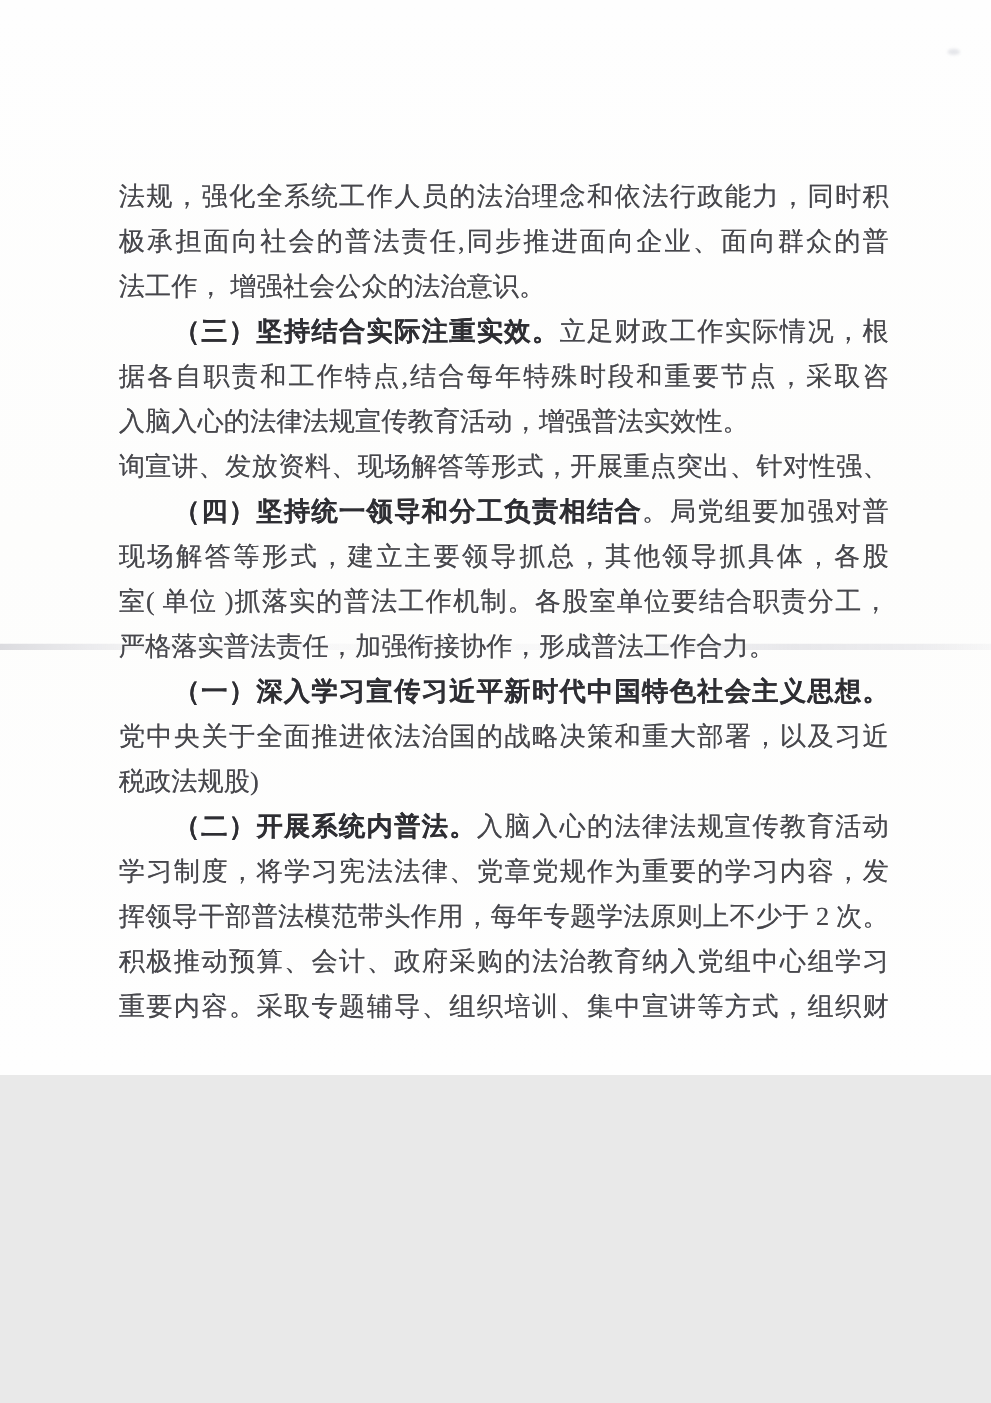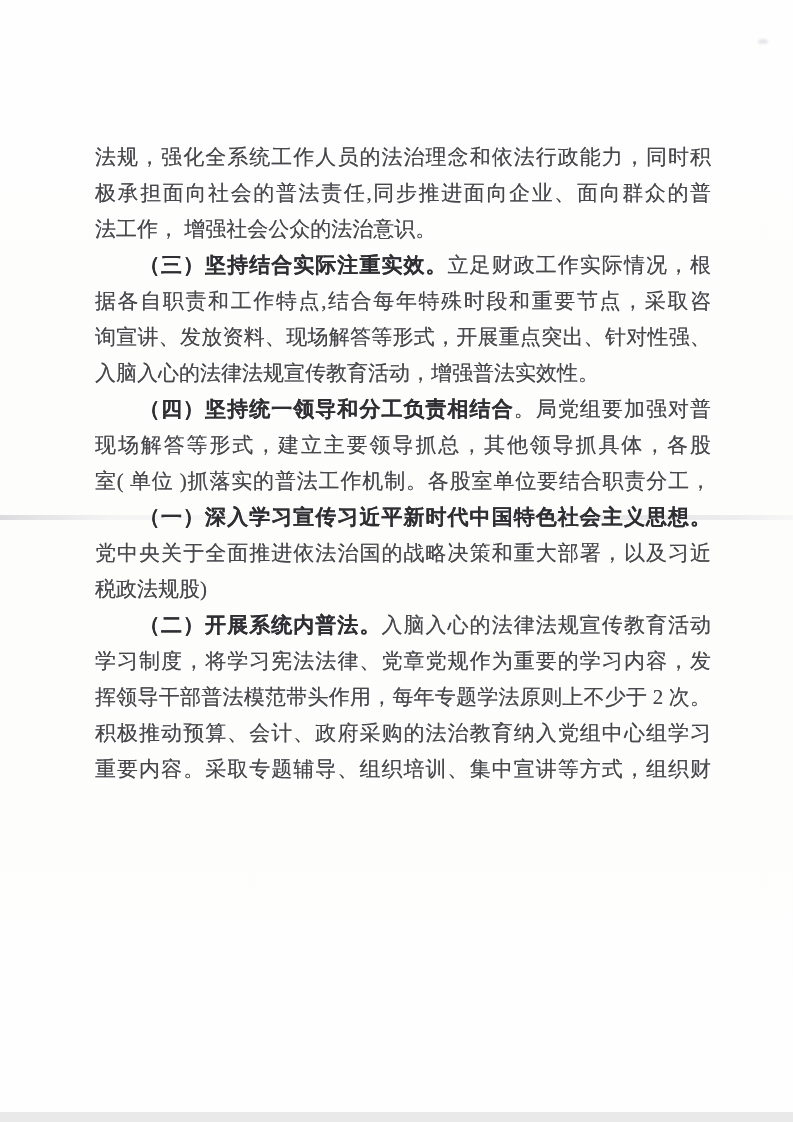--- a/index.html
+++ b/index.html
@@ -3,21 +3,21 @@
 <meta charset="utf-8">
 <style>
   html, body {
     margin: 0;
     padding: 0;
     background: #e9e9e9;
   }
   .page {
     position: relative;
     width: 793px;
-    height: 1112px;
+    height: 860px;
     margin: 0 auto;
     background: linear-gradient(180deg, #fefefe 0%, #fdfdfc 50%, #fefefe 100%);
     overflow: hidden;
     font-family: "Liberation Serif", "DejaVu Serif", serif;
   }
   .text-block {
     position: absolute;
     left: 95px;
     top: 139px;
     width: 616px;
@@ -79,25 +79,26 @@
 
 <div class="page">
   <div class="scan-streak"></div>
   <div class="scan-smudge"></div>
   <div class="text-block">
       <div class="line fill"><span class="seg">法规，强化全系统工作人员的法治理念和依法行政能力，同时积</span></div>
       <div class="line fill"><span class="seg">极承担面向社会的普法责任,同步推进面向企业、面向群众的普</span></div>
       <div class="line"><span class="seg">法工作， 增强社会公众的法治意识。</span></div>
       <div class="line fill indent"><span class="seg bold">（三）坚持结合实际注重实效。</span><span class="seg">立足财政工作实际情况，根</span></div>
       <div class="line fill"><span class="seg">据各自职责和工作特点,结合每年特殊时段和重要节点，采取咨</span></div>
+      <div class="line"><span class="seg">入脑入心的法律法规宣传教育活动，增强普法实效性。</span></div>
       <div class="line fill"><span class="seg">询宣讲、发放资料、现场解答等形式，开展重点突出、针对性强、</span></div>
-      <div class="line"><span class="seg">入脑入心的法律法规宣传教育活动，增强普法实效性。</span></div>
       <div class="line fill indent"><span class="seg bold">（四）坚持统一领导和分工负责相结合</span><span class="seg">。局党组要加强对普</span></div>
       <div class="line fill"><span class="seg">现场解答等形式，建立主要领导抓总，其他领导抓具体，各股</span></div>
       <div class="line fill"><span class="seg">室( 单位 )抓落实的普法工作机制。各股室单位要结合职责分工，</span></div>
+      <div class="line"><span class="seg">严格落实普法责任，加强衔接协作，形成普法工作合力。</span></div>
       <div class="line fill indent"><span class="seg bold">（一）深入学习宣传习近平新时代中国特色社会主义思想。</span></div>
       <div class="line fill"><span class="seg">党中央关于全面推进依法治国的战略决策和重大部署，以及习近</span></div>
       <div class="line"><span class="seg">税政法规股)</span></div>
       <div class="line fill indent"><span class="seg bold">（二）开展系统内普法。</span><span class="seg">入脑入心的法律法规宣传教育活动</span></div>
       <div class="line fill"><span class="seg">学习制度，将学习宪法法律、党章党规作为重要的学习内容，发</span></div>
       <div class="line fill"><span class="seg">挥领导干部普法模范带头作用，每年专题学法原则上不少于 2 次。</span></div>
       <div class="line fill"><span class="seg">积极推动预算、会计、政府采购的法治教育纳入党组中心组学习</span></div>
       <div class="line fill"><span class="seg">重要内容。采取专题辅导、组织培训、集中宣讲等方式，组织财</span></div>
     </div>
 </div>

